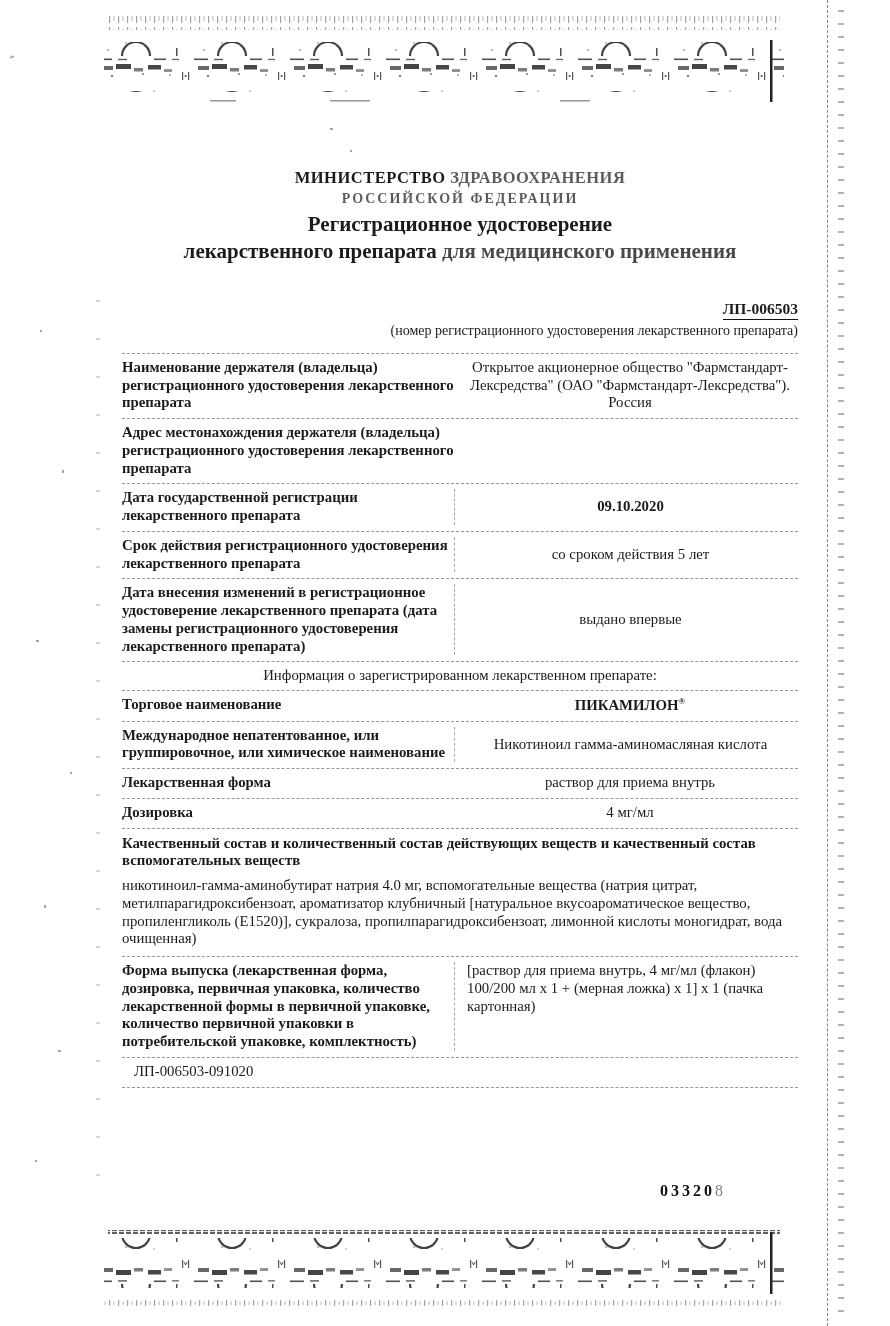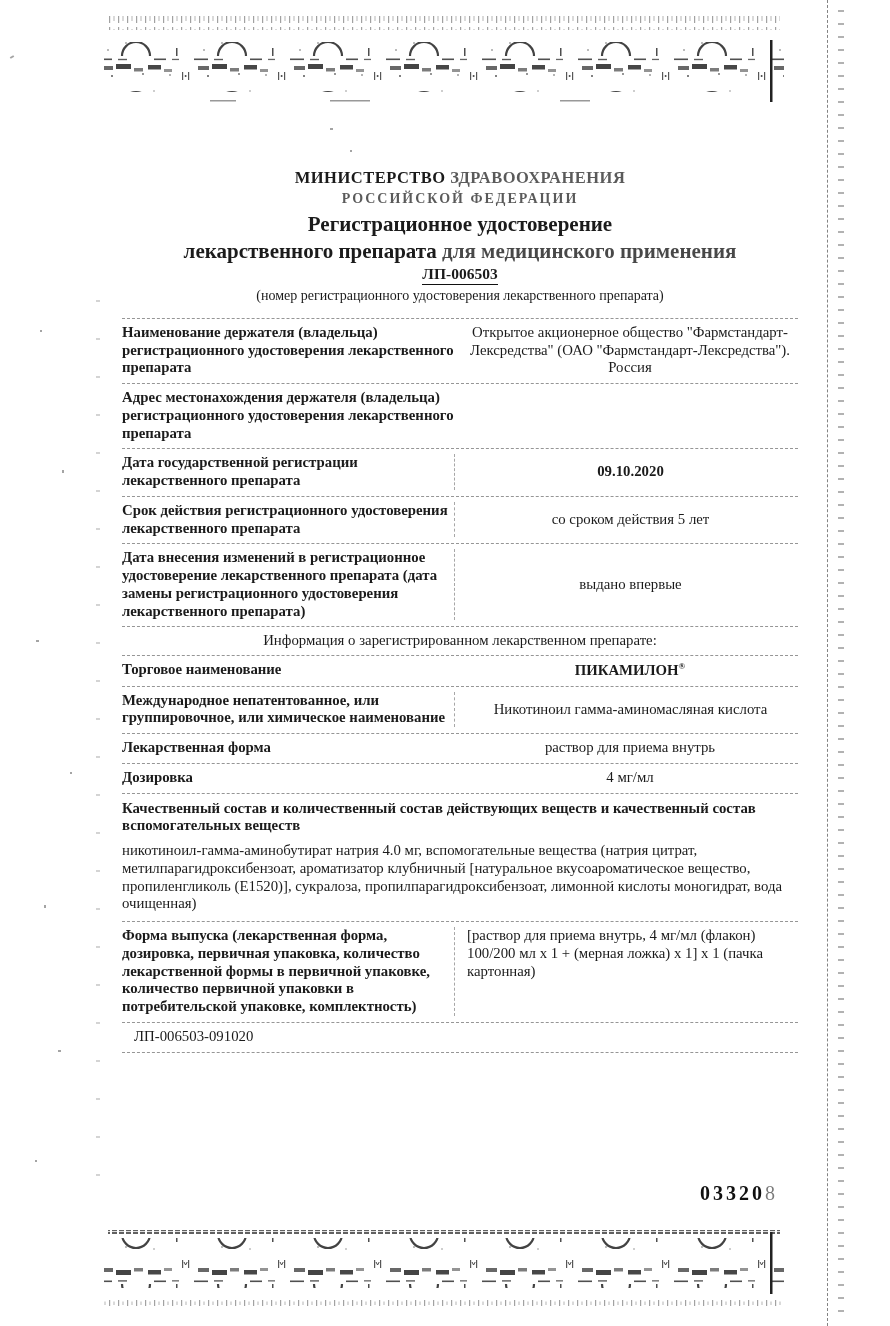--- a/index.html
+++ b/index.html
@@ -26,41 +26,41 @@
   }
   .speck { position:absolute; background:#4a4a4a; opacity:.5; }
   
   .content { position:absolute; left:122px; width:676px; top:168px; }
   .ministry { text-align:center; font-weight:bold; }
   .ministry-l1 { font-size:16.5px; letter-spacing:.5px; }
   .ministry-l2 { font-size:14px; letter-spacing:2px; margin-top:3px; }
   .fade1 { opacity:.8; filter:blur(.35px); }
   .fade2 { opacity:.72; filter:blur(.5px); }
   .doc-title { text-align:center; font-weight:bold; margin-top:4px; font-size:21px; line-height:1.28; }
-  .reg-block { text-align:center; }
+  .reg-block { text-align:right; margin-top:35px; }
   .reg-number { display:inline-block; font-size:15.5px; font-weight:bold; border-bottom:1.5px solid #111; padding-bottom:1px; }
   .reg-caption { font-size:14px; margin-top:3px; }
   
   .registry-table { margin-top:14px; font-size:14.8px; line-height:1.2; }
   .row { display:flex; align-items:center; padding:5px 0 6px; border-top:1px dashed rgba(45,45,45,.5); }
   .row.bottom-line { border-bottom:1px dashed rgba(45,45,45,.5); }
   .row .lbl { width:332px; font-weight:bold; }
   .row .val { flex:1; text-align:center; padding:0 4px 0 12px; }
   .row .val.left { text-align:left; }
   .row .val.bold { font-weight:bold; }
   .row .val.vdiv { border-left:1px dashed rgba(60,60,60,.45); align-self:stretch; display:flex; align-items:center; justify-content:center; }
   .row .val.vdiv.left { justify-content:flex-start; }
   .row.top { align-items:flex-start; }
   .row.top .val.vdiv { align-items:flex-start; }
   .info-heading { text-align:center; font-size:14.8px; padding:5px 0 5px; border-top:1px dashed rgba(45,45,45,.5); }
   .comp-heading { font-weight:bold; padding:6px 0 3px; border-top:1px dashed rgba(45,45,45,.5); }
   .comp-text { padding:4px 0 8px; }
   sup.tm { font-size:9px; vertical-align:super; }
   
-  .serial { position:absolute; top:1182px; left:700px; font-size:20px; font-weight:bold; letter-spacing:3px; color:#101010; }
+  .serial { position:absolute; top:1182px; left:660px; font-size:16px; font-weight:bold; letter-spacing:3px; color:#101010; }
   .serial .last { opacity:.55; font-weight:normal; }
   .band { position:absolute; left:0; }
 </style>
 </head>
 <body>
 
 <div class="page">
 
   <svg class="band" style="top:12px" width="890" height="100">
     <defs>

